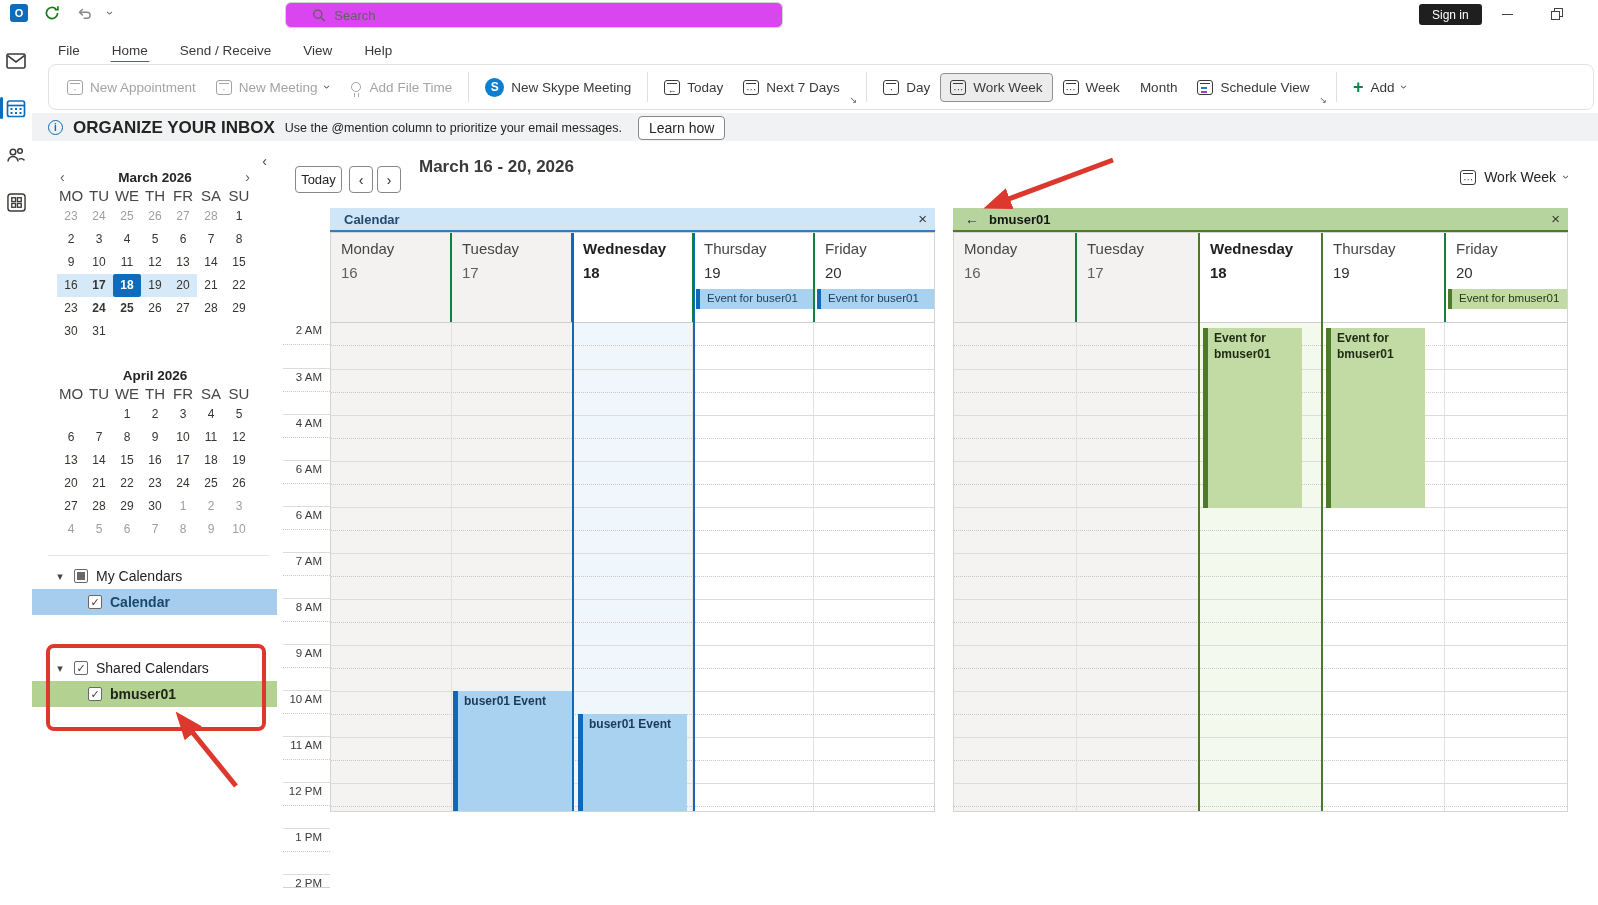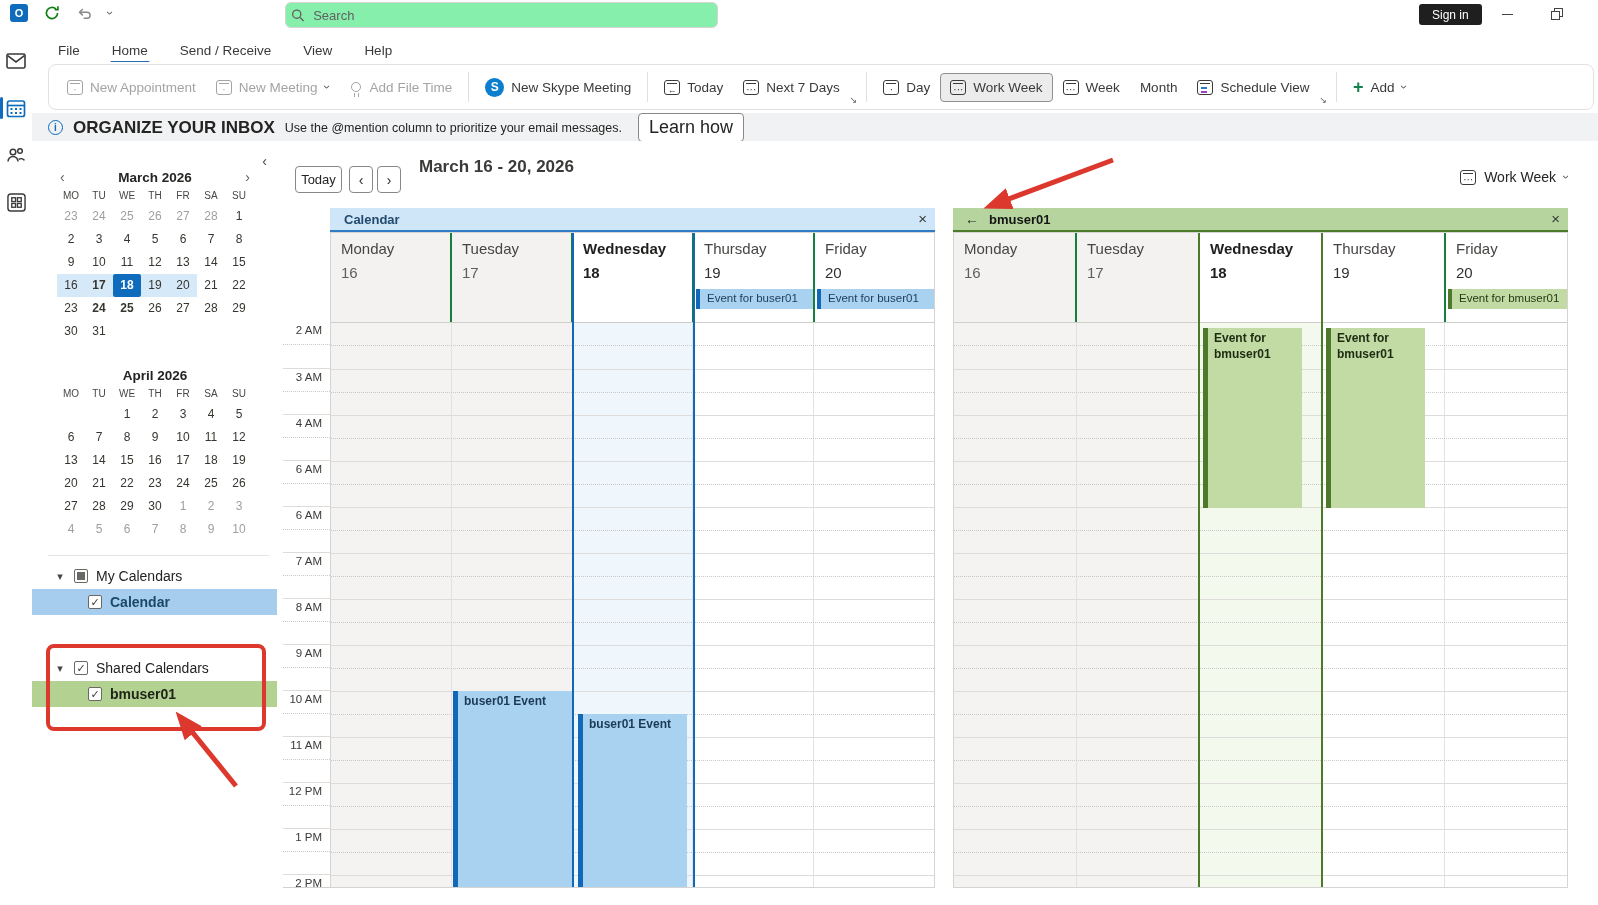--- a/index.html
+++ b/index.html
@@ -6,22 +6,22 @@
   html,body{background:#fff}
   #app{position:relative;width:1598px;height:905px;background:#fff;overflow:hidden;
        font-family:"Liberation Sans","DejaVu Sans",sans-serif;color:#323130}
 
   
   #titlebar{position:absolute;left:0;top:0;width:1598px;height:30px;background:#fff}
   .qat{position:absolute;left:10px;top:4px;display:flex;align-items:center;gap:15px}
   .olicon{width:18px;height:18px;border-radius:3px;background:#0f6cbd;color:#fff;font-weight:bold;
           font-size:11px;display:flex;align-items:center;justify-content:center}
   .cdown{display:inline-block;transform:rotate(90deg);font-size:12px;color:#605e5c;line-height:1}
-  #searchbox{position:absolute;left:285px;top:2px;width:433px;height:26px;border:1px solid #d6d4d2;
-             border-radius:6px;background:#86efac;display:flex;align-items:center;padding:0 5px;gap:8px}
+  #searchbox{position:absolute;left:285px;top:2px;width:498px;height:26px;border:1px solid #d6d4d2;
+             border-radius:6px;background:#d946ef;display:flex;align-items:center;padding:0 26px;gap:8px}
   #searchbox input{border:none;outline:none;background:transparent;font-size:13px;width:100%;color:#323130}
   #searchbox input::placeholder{color:#616161}
   .signin{position:absolute;left:1419px;top:4px;height:21px;padding:2px 13px;background:#1f1f1f;color:#fff;
           font-size:12px;border-radius:3px;display:flex;align-items:center}
   .winbtn{position:absolute;top:2px;width:34px;height:24px;display:flex;align-items:center;justify-content:center}
   .minbar{width:11px;height:0;border-top:1.4px solid #444}
   .restore{position:relative;width:12px;height:12px}
   .restore i{position:absolute;border:1.3px solid #444;background:#fff}
   .restore i.b{left:3px;top:0;width:9px;height:9px}
   .restore i.f{left:0;top:3px;width:9px;height:9px}
@@ -56,37 +56,37 @@
   .bulb::after{content:"";position:absolute;left:2.2px;top:9.5px;width:3px;height:4px;border-left:1.5px solid currentColor;border-right:1.5px solid currentColor}
   .plus{color:#13824c;font-size:18px;font-weight:bold;line-height:1}
 
   
   #infobar{position:absolute;left:32px;top:113px;width:1566px;height:29px;background:#f1f2f3;
            display:flex;align-items:center;gap:10px;padding-left:16px}
   .iico{width:15px;height:15px;border:1.5px solid #0f6cbd;color:#0f6cbd;border-radius:50%;font-size:10px;
         font-weight:bold;display:flex;align-items:center;justify-content:center;flex:none}
   .ibold{font-size:17px;font-weight:bold;color:#252423}
   .imsg{font-size:12.5px;color:#252423}
-  .ibtn{font-size:18px;color:#252423;background:#fff;border:1px solid #8a8886;border-radius:4px;padding:3px 10px;margin-left:6px}
+  .ibtn{font-size:14px;color:#252423;background:#fff;border:1px solid #8a8886;border-radius:4px;padding:3px 10px;margin-left:6px}
 
   
   #leftrail{position:absolute;left:0;top:30px;width:32px;bottom:0;background:#fff;display:flex;
             flex-direction:column;align-items:center;padding-top:16px;gap:17px}
   .rail-item{position:relative;width:32px;height:30px;display:flex;align-items:center;justify-content:center}
   .rail-item.active::before{content:"";position:absolute;left:0;top:4px;width:3px;height:22px;border-radius:2px;background:#0f6cbd}
 
   
   #folderpane{position:absolute;left:32px;top:141px;width:245px;bottom:0;background:#fff}
   .collapse{position:absolute;right:10px;top:12px;font-size:14px;color:#484644}
   .mcal{position:absolute;left:16px;width:214px}
   .mcal-head{display:flex;align-items:center;justify-content:space-between;padding:0 8px;height:20px}
   .mcal-title{font-size:13.5px;font-weight:bold;color:#252423}
   .mnav{font-size:14px;color:#605e5c;padding:0 4px}
   .mcal-dow,.mcal-grid{display:grid;grid-template-columns:repeat(7,28px);margin-left:9px}
-  .mcal-dow span{font-size:10px;color:#484644;text-align:center;line-height:18px}
+  .mcal-dow span{font-size:15px;color:#484644;text-align:center;line-height:18px}
   .mcal-grid span{font-size:12px;color:#37352f;text-align:center;line-height:23px;height:23px}
   .mcal-grid span.dim{color:#a19f9d}
   .mcal-grid span.b{font-weight:bold}
   .mcal-grid span.wk{background:#d6e9f8}
   .mcal-grid span.sel{background:#0f6cbd;color:#fff;font-weight:bold;border-radius:2px}
   .tdiv{position:absolute;left:16px;right:8px;top:414px;border-top:1px solid #e6e4e2}
   .trow{position:absolute;left:0;width:245px;height:26px;display:flex;align-items:center;gap:8px;font-size:14px;color:#252423}
   .trow .chev{font-size:11px;color:#484644;width:12px;text-align:center}
   .cb{width:14px;height:14px;border:1px solid #6b6966;border-radius:2px;background:#fff;flex:none;
       display:flex;align-items:center;justify-content:center;font-size:11px;color:#3b3a39;line-height:1}
@@ -120,21 +120,21 @@
   #paneL{left:330px;width:605px}
   #paneR{left:953px;width:615px}
   .pane-head{position:absolute;left:0;top:0;right:0;height:24px;display:flex;align-items:center;padding:0 8px;gap:10px}
   #paneL .pane-head{background:#cfe6f8;border-bottom:2px solid #2e7cc4}
   #paneR .pane-head{background:#b6d59e;border-bottom:2px solid #4d7a2a}
   .pane-title{font-size:13px;font-weight:bold}
   #paneL .pane-title{color:#234a6d;margin-left:6px}
   #paneR .pane-title{color:#141414}
   .backarrow{font-size:14px;color:#252423;margin-left:4px}
   .pclose{position:absolute;right:8px;top:2px;font-size:15px;color:#3b3a39}
-  .pane-body{position:absolute;left:0;top:24px;right:0;height:656px;border:1px solid #d6d4d2;background:#fff}
+  .pane-body{position:absolute;left:0;top:24px;right:0;height:580px;border:1px solid #d6d4d2;background:#fff}
   .dcols{display:flex;height:89px}
   .dcol{flex:1;border-left:2px solid #15803d;padding:0}
   .dcols > div:first-of-type{border-left:none}
   .dcol.past{background:#f3f2f1}
   .dcol.today,.dcol.future{background:#fff}
   .dname{margin:7px 0 0 10px;font-size:15px;color:#484644}
   .dnum{margin:7px 0 0 10px;font-size:15px;color:#605e5c}
   .dcol.future .dnum{color:#323130}
   .dcol.today .dname,.dcol.today .dnum{font-weight:bold;color:#201f1e}
   .grid{position:absolute;left:0;right:0;top:89px;bottom:0;border-top:1px solid #cfcecd;overflow:hidden}

